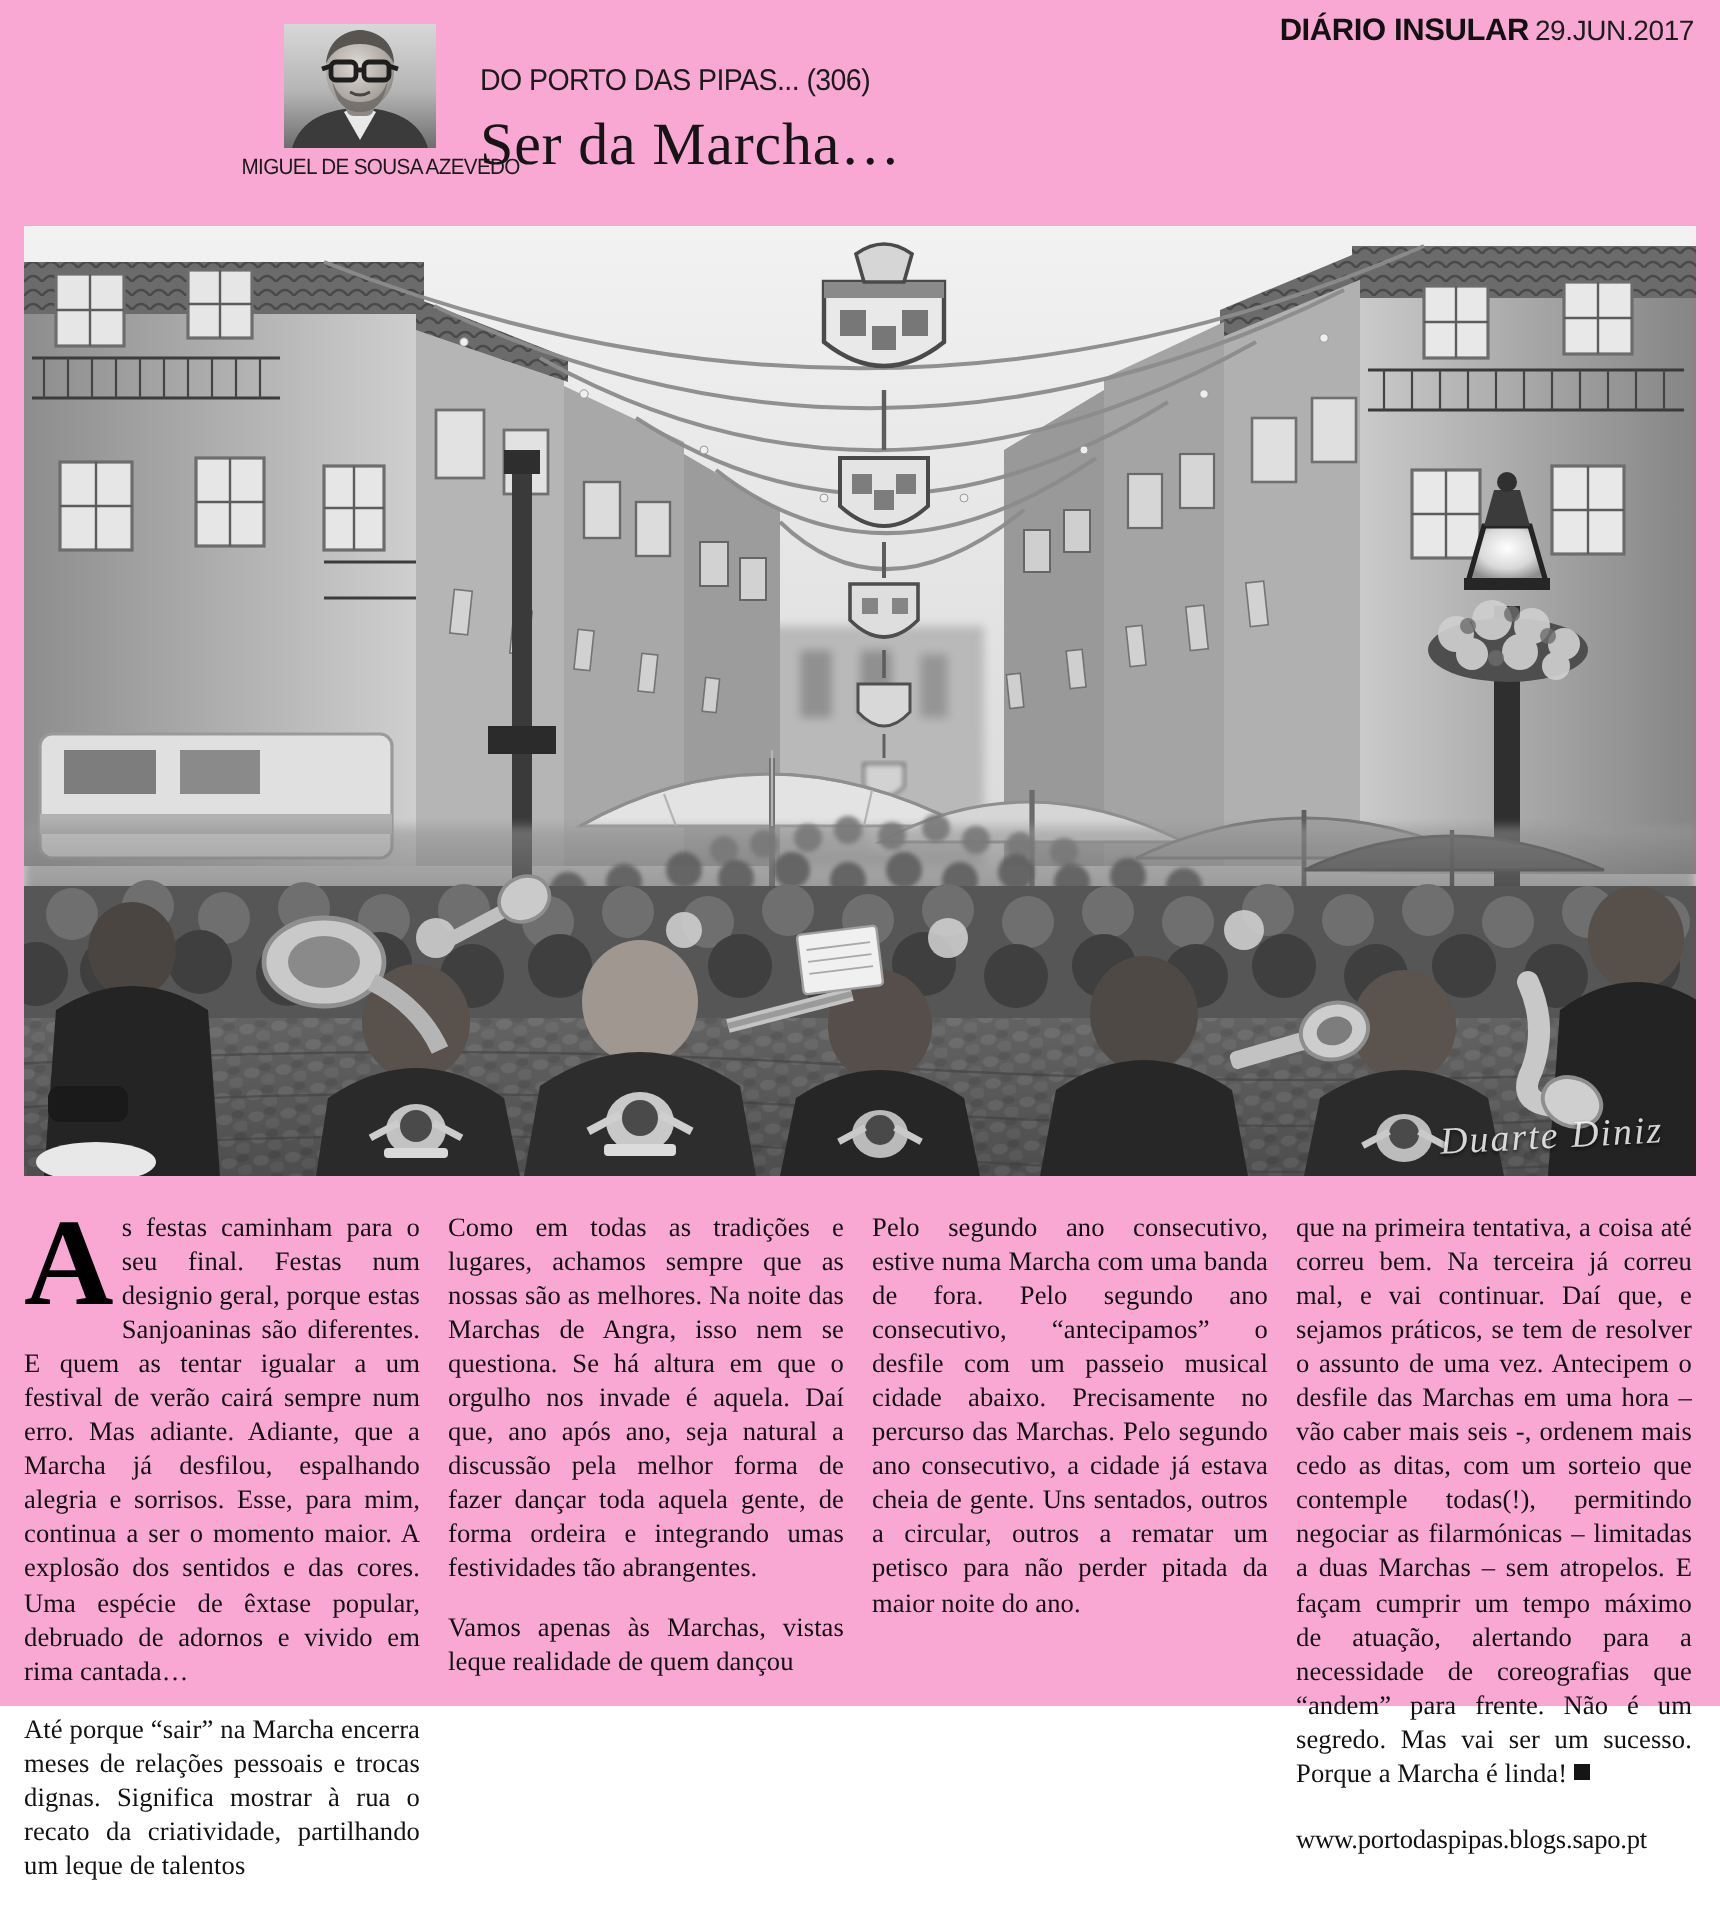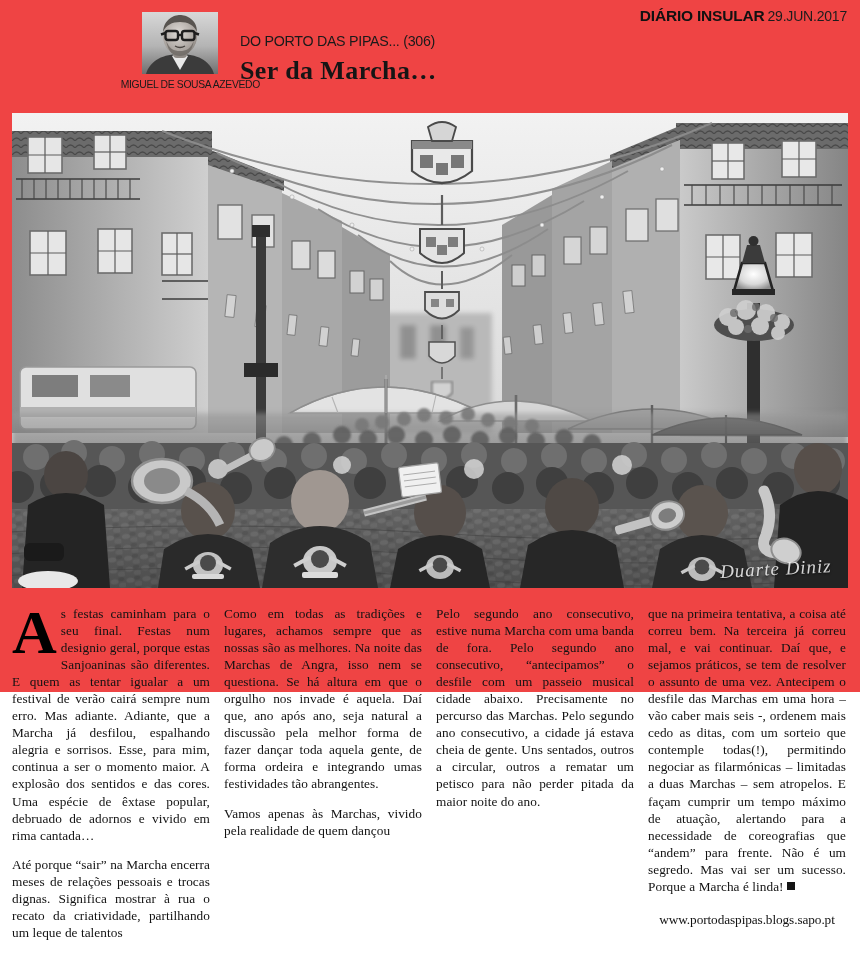--- a/index.html
+++ b/index.html
@@ -13,22 +13,22 @@
     height: 960px;
     overflow: hidden;
     font-family: "Liberation Serif", serif;
     color: #1a1a1a;
     position: relative;
   }
 
   .page {
     position: relative;
     width: 860px;
-    height: 692px;
-    background: #ef4444;
+    height: 853px;
+    background: #f9a8d4;
   }
 
   
   .masthead {
     position: absolute;
     top: 8px;
     right: 13px;
     text-align: right;
     white-space: nowrap;
     line-height: 1;
@@ -95,22 +95,22 @@
     font-family: "Liberation Sans", sans-serif;
     font-size: 15px;
     color: #1a1a1a;
     letter-spacing: -0.3px;
     transform: scaleX(0.95);
     transform-origin: left center;
     white-space: nowrap;
   }
   .headline {
     font-family: "Liberation Serif", serif;
-    font-size: 26px;
-    font-weight: bold;
+    font-size: 30px;
+    font-weight: normal;
     color: #151515;
     letter-spacing: 0.4px;
     margin-top: 7px;
     white-space: nowrap;
   }
 
   
   .photo-wrap {
     position: absolute;
     left: 12px;
@@ -182,21 +182,21 @@
     margin-top: 1px;
     color: #000000;
   }
 
   .footer-url {
     margin-top: 16px;
     font-family: "Liberation Serif", serif;
     font-size: 13.3px;
     line-height: 17px;
     color: #121212;
-    text-align: center;
+    text-align: left;
     letter-spacing: -0.1px;
     white-space: nowrap;
   }
 
   .endmark {
     display: inline-block;
     width: 8px;
     height: 8px;
     background: #151515;
     margin-left: 3px;
@@ -786,21 +786,21 @@
 
   <div class="columns">
 
     <div class="col">
       <p class="dropcap-para"><span class="dropcap">A</span><span>s festas caminham para o seu final. Festas num designio geral, porque estas Sanjoaninas são diferentes. E quem as tentar igualar a um festival de verão cairá sempre num erro. Mas adiante. Adiante, que a Marcha já desfilou, espalhando alegria e sorrisos. Esse, para mim, continua a ser o momento maior. A explosão dos sentidos e das cores. Uma espécie de êxtase popular, debruado de adornos e vivido em rima cantada…</span></p>
       <p>Até porque “sair” na Marcha encerra meses de relações pessoais e trocas dignas. Significa mostrar à rua o recato da criatividade, partilhando um leque de talentos</p>
     </div>
 
     <div class="col">
       <p>Como em todas as tradições e lugares, achamos sempre que as nossas são as melhores. Na noite das Marchas de Angra, isso nem se questiona. Se há altura em que o orgulho nos invade é aquela. Daí que, ano após ano, seja natural a discussão pela melhor forma de fazer dançar toda aquela gente, de forma ordeira e integrando umas festividades tão abrangentes.</p>
-      <p>Vamos apenas às Marchas, vivido pela realidade de quem dançou</p>
+      <p>Vamos apenas às Marchas, vistas leque realidade de quem dançou</p>
     </div>
 
     <div class="col">
       <p>Pelo segundo ano consecutivo, estive numa Marcha com uma banda de fora. Pelo segundo ano consecutivo, “antecipamos” o desfile com um passeio musical cidade abaixo. Precisamente no percurso das Marchas. Pelo segundo ano consecutivo, a cidade já estava cheia de gente. Uns sentados, outros a circular, outros a rematar um petisco para não perder pitada da maior noite do ano.</p>
     </div>
 
     <div class="col">
       <p><span>que na primeira tentativa, a coisa até correu bem. Na terceira já correu mal, e vai continuar. Daí que, e sejamos práticos, se tem de resolver o assunto de uma vez. Antecipem o desfile das Marchas em uma hora – vão caber mais seis -, ordenem mais cedo as ditas, com um sorteio que contemple todas(!), permitindo negociar as filarmónicas – limitadas a duas Marchas – sem atropelos. E façam cumprir um tempo máximo de atuação, alertando para a necessidade de coreografias que “andem” para frente. Não é um segredo. Mas vai ser um sucesso. Porque a Marcha é linda!</span><span class="endmark"></span></p>
       <div class="footer-url">www.portodaspipas.blogs.sapo.pt</div>
     </div>

